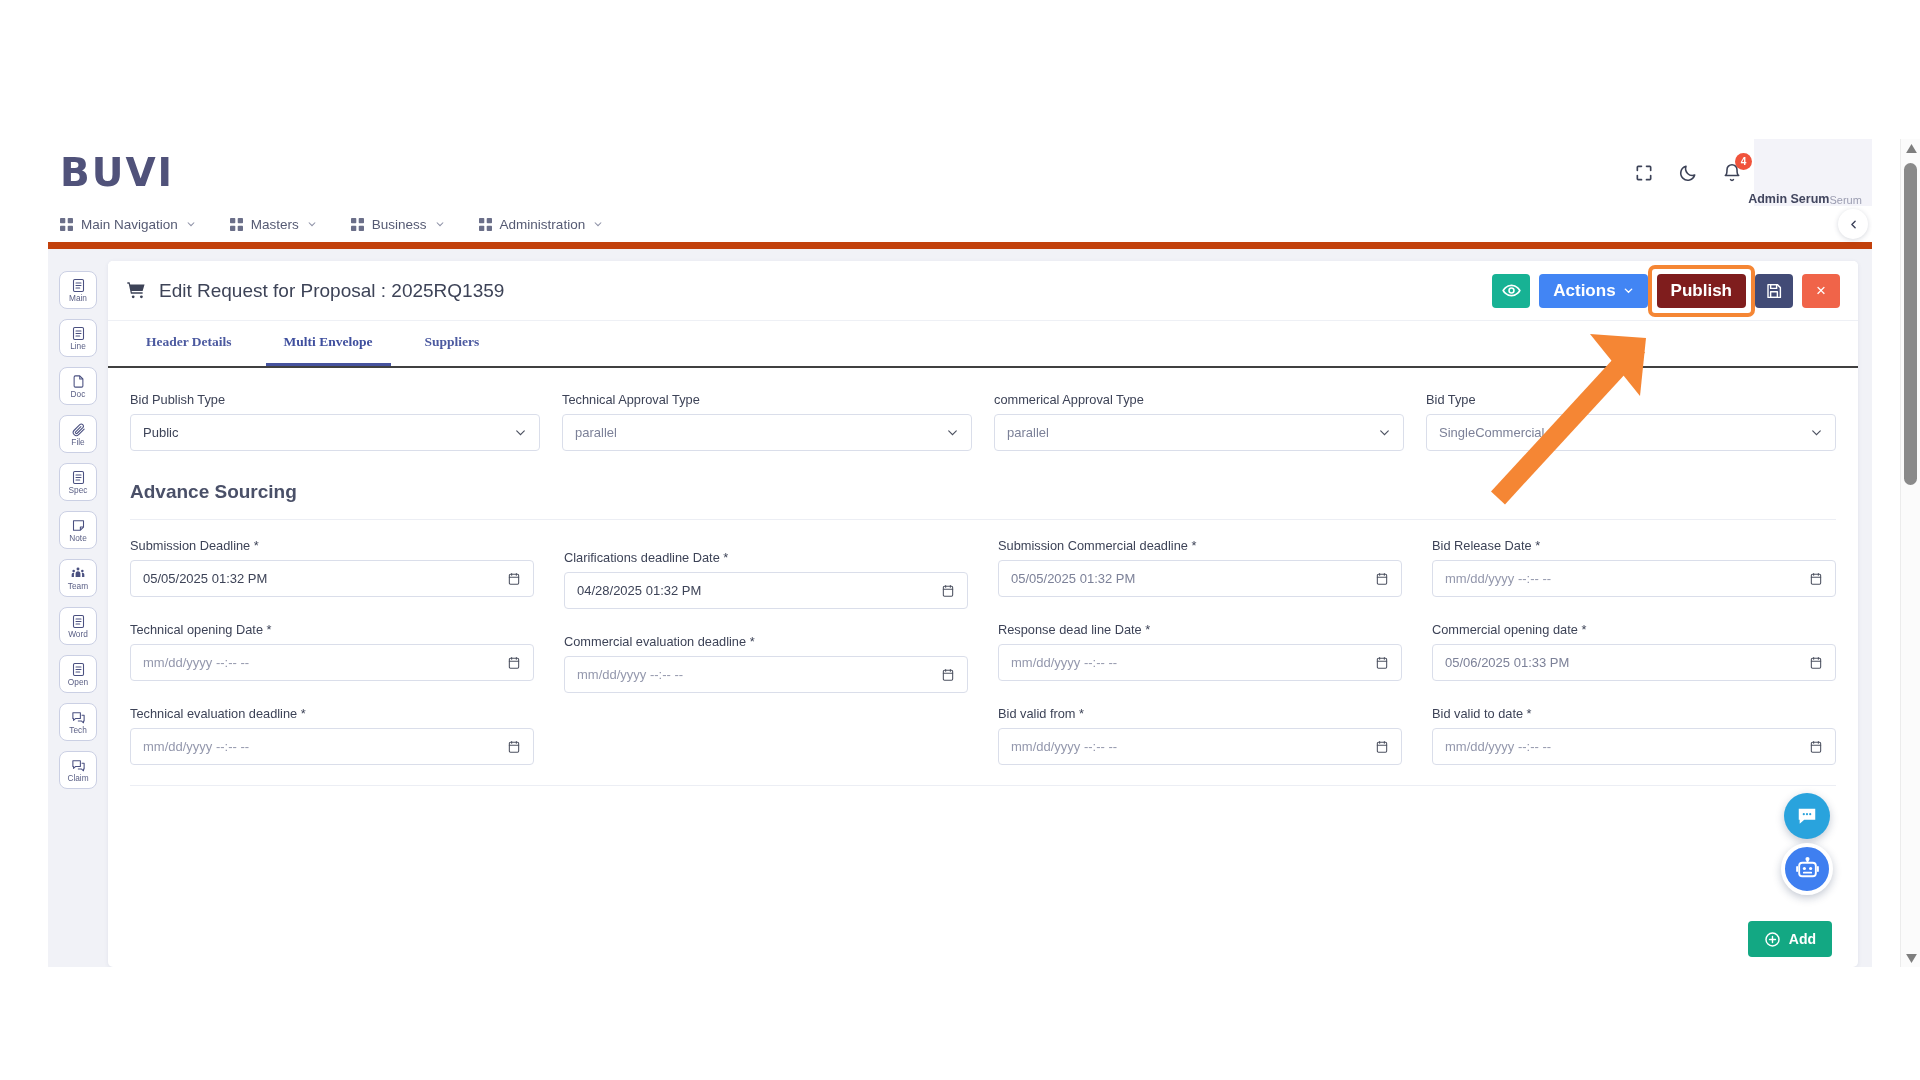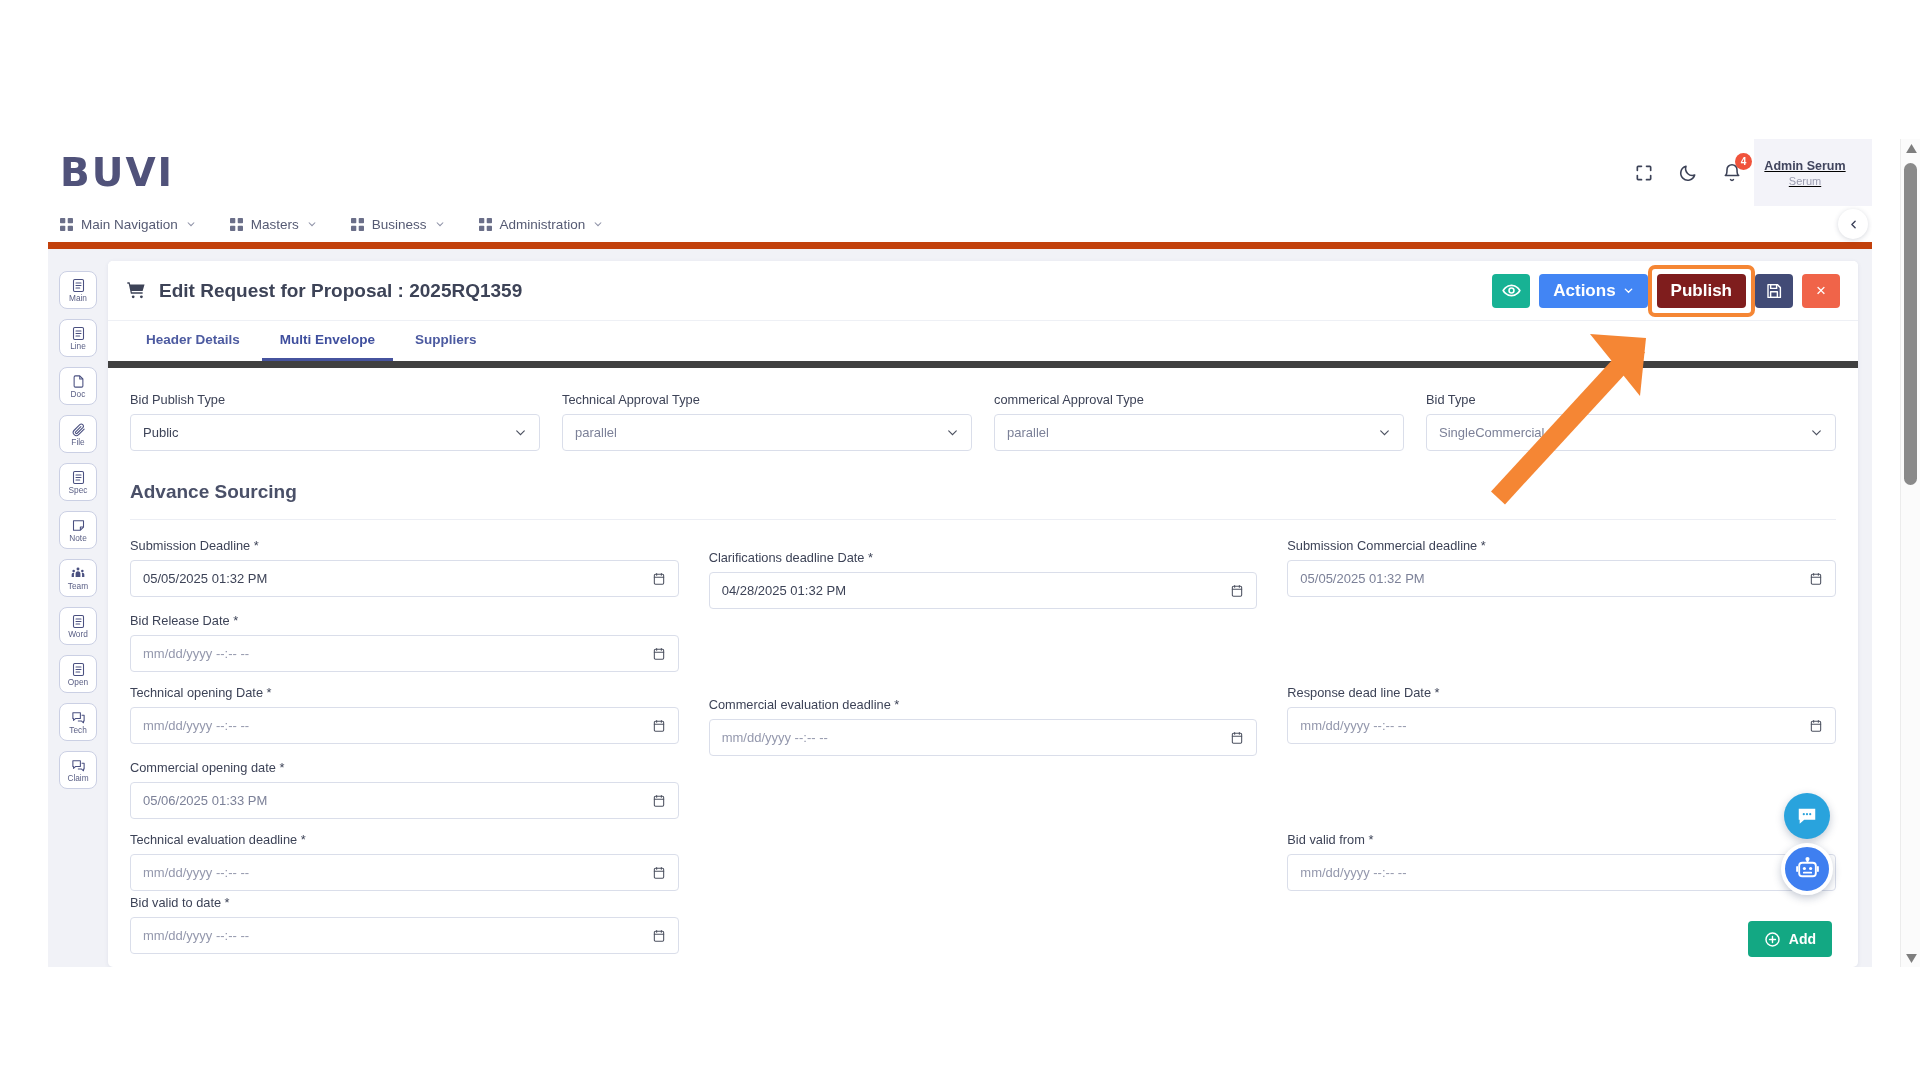--- a/index.html
+++ b/index.html
@@ -45,23 +45,23 @@
     position: absolute; top: 2px; right: 2px;
     min-width: 17px; height: 17px; border-radius: 9px;
     background: #f0533c; color: #fff;
     font-size: 10px; font-weight: 700;
     display: flex; align-items: center; justify-content: center;
     padding: 0 4px;
   }
   .user-block {
     height: 67px; width: 118px;
     background: #f3f3f9;
-    display: flex; flex-direction: column;
-    justify-content: center; align-items: center;
-    padding-right: 16px; cursor: pointer; text-decoration: underline;
+    display: flex; flex-direction: row;
+    justify-content: center; align-items: flex-end;
+    padding-right: 16px; cursor: pointer;
   }
   .user-name { font-size: 12.5px; font-weight: 700; color: #41455e; white-space: nowrap;}
   .user-org  { font-size: 11px; color: #9a9cb0; margin-top: 2px;}
 
   
   .nav-bar {
     position: absolute; left: 0; top: 67px;
     width: 1824px; height: 43px;
     background: #ffffff;
     border-bottom: 7px solid #c2410c;
@@ -115,21 +115,21 @@
     background: #ffffff; border-radius: 5px;
     box-shadow: 0 1px 4px rgba(60,70,110,.09);
     overflow: hidden; position: relative;
   }
   .card-head {
     height: 60px; display: flex; align-items: center;
     padding: 0 18px; border-bottom: 1px solid #eef0f5;
     background: #fff;
   }
   .cart-ic { color: #3d4357; margin-right: 12px; display:block; }
-  .card-title { font-size: 19px; font-weight: 700; color: #3d4357; }
+  .card-title { font-size: 19px; font-weight: 400; color: #3d4357; }
 
   .head-actions { margin-left: auto; display: flex; align-items: center; gap: 9px; }
   .btn {
     height: 34px; border: none; border-radius: 4px;
     color: #fff; font-size: 17px; font-weight: 700;
     font-family: "Liberation Sans", sans-serif;
     display: flex; align-items: center; justify-content: center;
     gap: 7px; cursor: pointer; padding: 0 14px;
   }
   .btn-icon-only { width: 38px; padding: 0; }
@@ -142,22 +142,22 @@
   .publish-wrap { position: relative; display: flex; }
   .publish-ring {
     position: absolute; left: -9px; top: -9px;
     width: calc(100% + 18px); height: calc(100% + 18px);
     border: 4px solid #f58634; border-radius: 7px;
     pointer-events: none;
   }
 
   
   .tabs {
-    display: flex; gap: 4px; padding: 0 20px;
-    border-bottom: 7px solid #404040; height: 47px; align-items: stretch;
+    display: flex; gap: 16px; padding: 0 20px;
+    border-bottom: 2px solid #404040; height: 47px; align-items: stretch; font-family: Liberation Serif, serif;
   }
   .tab {
     display: flex; align-items: center; padding: 0 18px;
     font-size: 13.5px; color: #4c5aa0; cursor: pointer;
     border-bottom: 3px solid transparent; font-weight: 600;
   }
   .tab.active { color: #3f4f9e; border-bottom-color: #46539e; }
 
   
   .form-area { padding: 24px 22px 0 22px; }
@@ -180,21 +180,21 @@
   .ctrl.muted-txt { color: #7c8198; }
 
   .section-title {
     font-size: 19px; font-weight: 700; color: #4a5068;
     margin: 26px 0 0 0;
   }
   .section-rule { border: none; border-top: 1px solid #eceef4; margin: 16px 0 18px 0; }
 
   
   .datecol-offset { margin-top: 12px; }
-  .date-row { display: grid; grid-template-columns: repeat(3, 1fr); column-gap: 30px; }
+  .date-row { display: grid; grid-template-columns: repeat(4, 1fr); column-gap: 30px; }
   .date-row + .date-row { margin-top: 9px; }
 
   
   .fab {
     position: absolute; border-radius: 50%;
     display: flex; align-items: center; justify-content: center;
     cursor: pointer; color: #fff;
     box-shadow: 0 3px 9px rgba(20,40,80,.25);
   }
   .fab-chat  { width: 46px; height: 46px; right: 28px; bottom: 128px; background: #29a3dd; }

